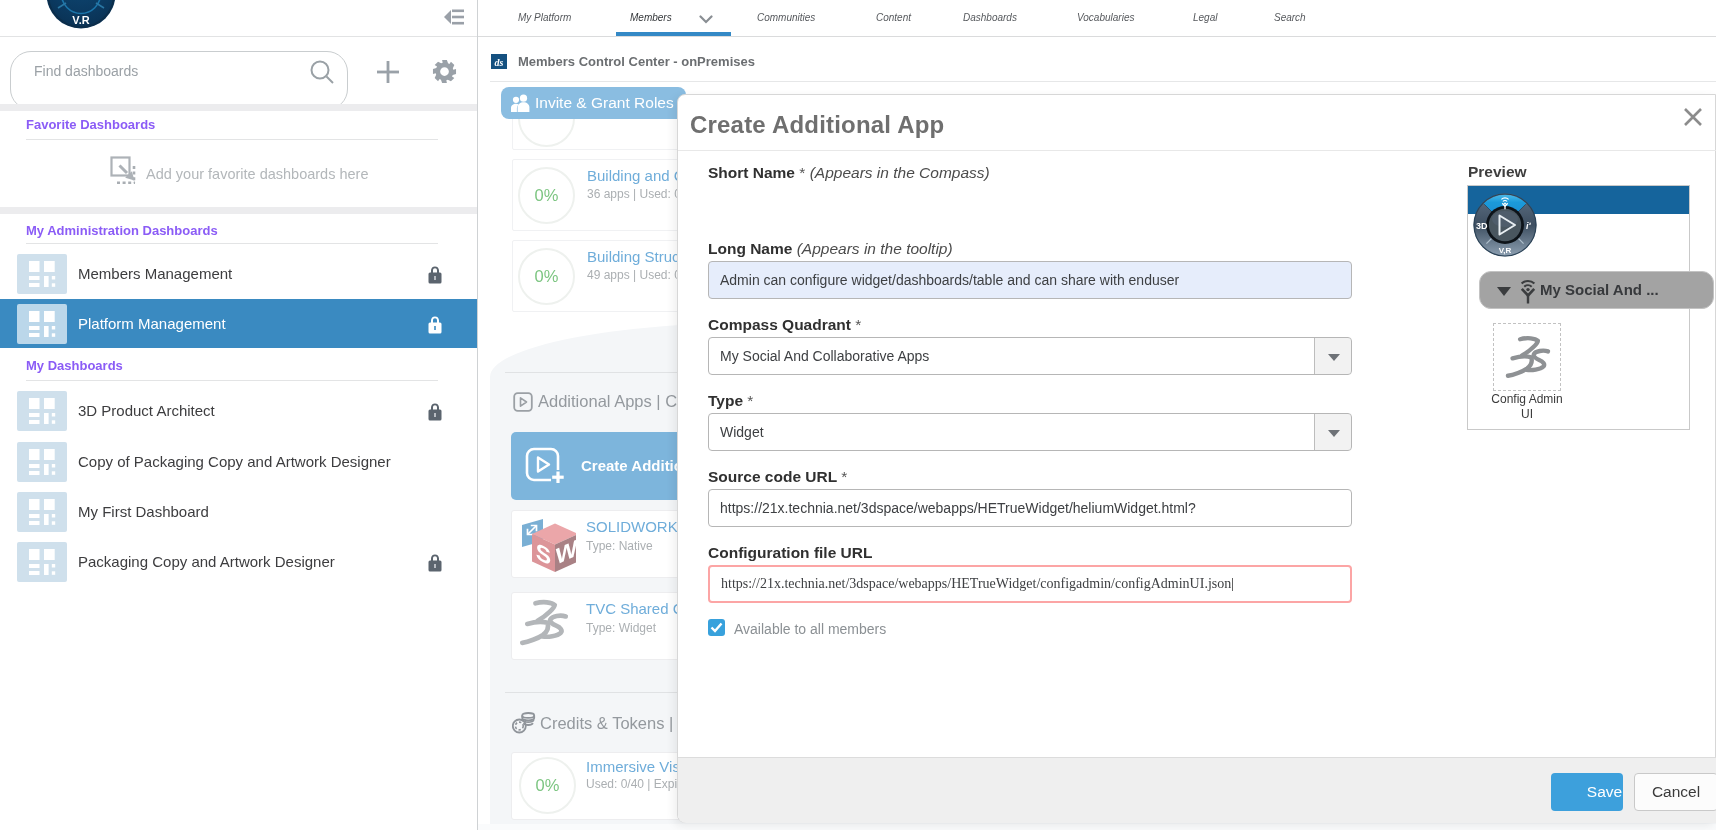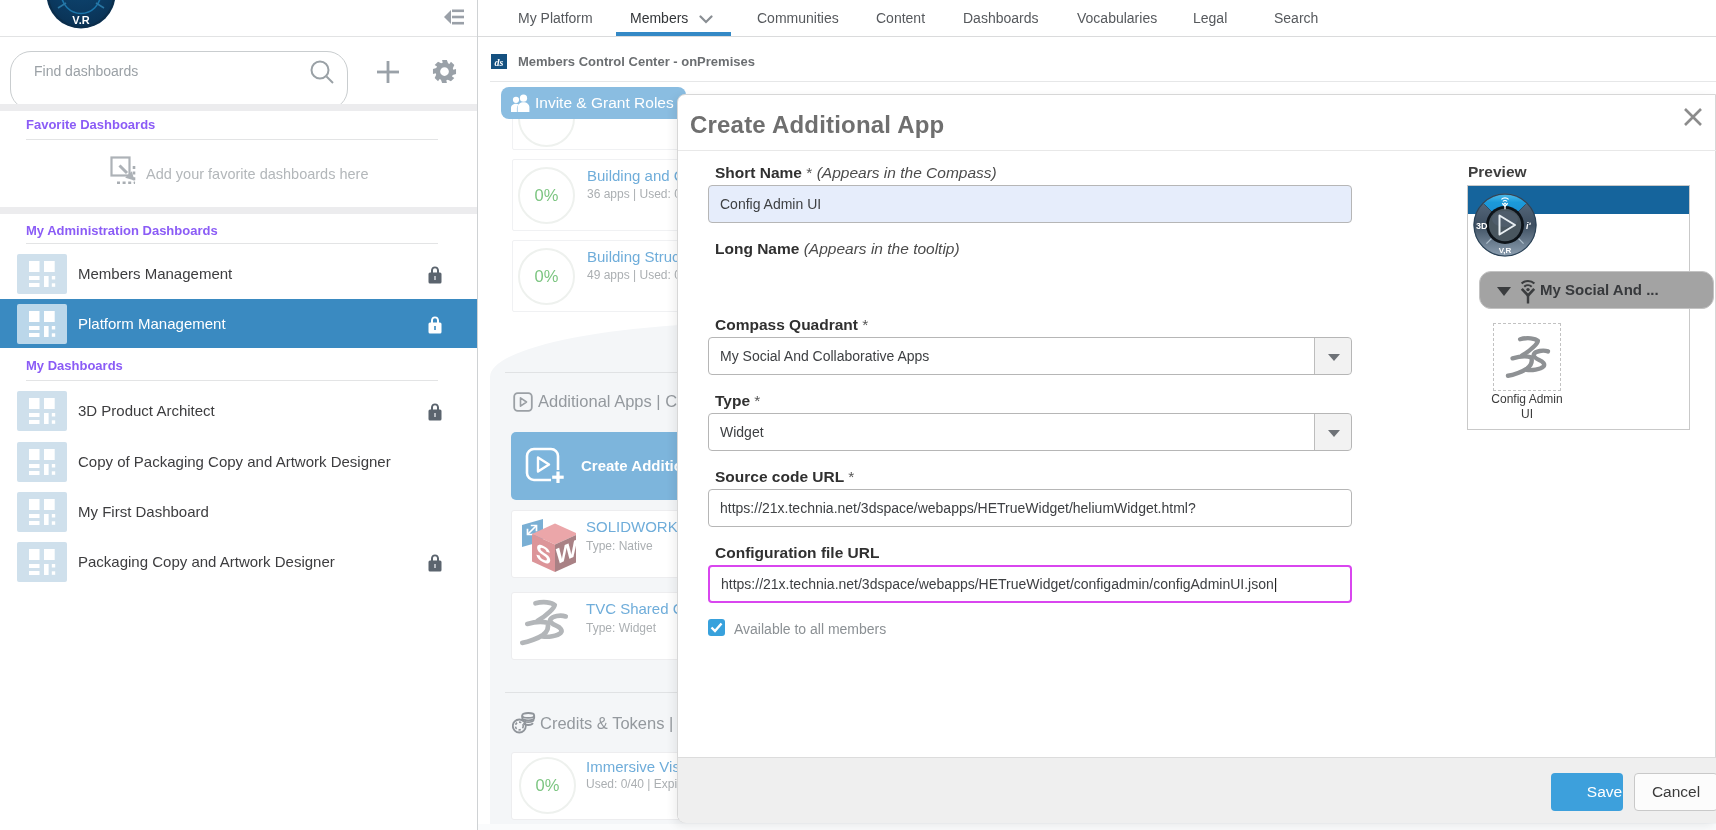--- a/index.html
+++ b/index.html
@@ -22,21 +22,21 @@
 .row { position:absolute; left:0; width:477px; height:50px; }
 .row.sel { background:#3a8ac1; }
 .dicon { position:absolute; left:17px; top:5px; width:50px; height:40px; background:#cfe0ec; border-radius:2px; }
 .row.sel .dicon { background:rgba(255,255,255,0.66); }
 .rowtxt { position:absolute; left:78px; top:0; height:50px; line-height:50px; font-size:15px; color:#3d3d3f; }
 .row.sel .rowtxt { color:#fff; }
 .lock { position:absolute; left:428px; top:16px; }
 
 .nav { position:absolute; left:0; top:0; width:1238px; height:37px; background:#fff;
   border-bottom:1px solid #dadbdc; }
-.nav span { position:absolute; top:0; height:36px; line-height:36px; font-size:14px; color:#56595d; }
+.nav span { position:absolute; top:0; height:36px; line-height:36px; font-size:10px; color:#56595d;font-style:italic; }
 .nav .on { color:#333639; }
 .nav-ul { position:absolute; left:138px; top:32px; width:115px; height:4px; background:#3489c6; }
 .trow-line { position:absolute; left:12px; top:81px; width:1226px; height:1px; background:#e6e7e8; }
 .trow-txt { position:absolute; left:40px; top:54px; font-size:13px; font-weight:bold; color:#6b6e71; }
 .invite { position:absolute; left:23px; top:87px; width:185px; height:32px; background:#8abde1;
   border-radius:8px; color:#fff; }
 .invite b { position:absolute; left:34px; top:0; height:32px; line-height:31px; font-size:15.5px; font-weight:normal; }
 .card { position:absolute; background:#fff; border:1px solid #f0f1f3; border-radius:2px; overflow:hidden; }
 .pct { position:absolute; border:2px solid #eef1ee; border-radius:50%; width:57px; height:57px;
   text-align:center; font-size:16.5px; color:#7cc581; }
@@ -52,27 +52,27 @@
 .appcard { position:absolute; left:21px; width:190px; height:68px; background:#fff;
   border:1px solid #ededef; border-radius:3px; overflow:hidden; }
 .appcard .ctitle { top:7px; }
 .appcard .csub { top:28px; }
 #strip { position:absolute; left:0; top:824px; width:1238px; height:6px; background:#fafbfc; }
 
 #modal { position:absolute; left:199px; top:94px; width:1039px; height:729px; background:#fff;
   border:1px solid #d7d7d7; border-radius:8px 0 0 8px; box-shadow:-3px 3px 10px rgba(0,0,0,0.07); }
 #mtitle { position:absolute; left:12px; top:16px; font-size:24px; line-height:28px; font-weight:bold; color:#6f6f6f; letter-spacing:0.2px; }
 #mhr { position:absolute; left:0; top:55px; width:1038px; height:1px; background:#e8e8e8; }
-.lbl { position:absolute; left:30px; height:15px; font-size:15.5px; font-weight:bold; color:#303030; white-space:nowrap;margin-left:7px; }
+.lbl { position:absolute; left:30px; height:15px; font-size:15.5px; font-weight:bold; color:#303030; white-space:nowrap; }
 .lbl em { font-weight:normal; color:#4c4c4c; }
 .lbl .ast { font-weight:normal; color:#555; }
 .inp { position:absolute; left:30px; width:644px; height:38px; border:1px solid #b6b6b6; border-radius:4px;
   font-size:14px; color:#3e4043; line-height:36px; padding-left:11px; background:#fff; white-space:nowrap; overflow:hidden; }
 .inp.fill { background:#e6edfb; }
-.inp.focus { border:2px solid #d946ef; line-height:34px; }
+.inp.focus { border:2px solid #fca5a5; line-height:34px;font-family:Liberation Serif, serif; }
 .sel-arrow { position:absolute; right:-1px; top:-1px; width:38px; height:38px; background:#f2f2f2;
   border:1px solid #bdbdbd; border-radius:0 4px 4px 0; }
 .sel-arrow u { position:absolute; left:13px; top:16px; width:0; height:0; border-left:6px solid transparent;
   border-right:6px solid transparent; border-top:7px solid #6e7277; }
 #chk { position:absolute; left:30px; top:524px; width:17px; height:17px; background:#38a1dc; border-radius:3px; }
 #chklbl { position:absolute; left:56px; top:526px; font-size:14px; color:#8b9094; }
 #prevlbl { position:absolute; left:790px; top:68px; font-size:15.5px; font-weight:bold; color:#3e3e3e; }
 #panel { position:absolute; left:789px; top:90px; width:223px; height:245px; border:1px solid #c9c9c9; background:#fff; }
 #pbar { position:absolute; left:0; top:0; width:221px; height:28px; background:#15649c; }
 #graybtn { position:absolute; left:11px; top:85px; width:235px; height:38px; background:#a3a3a3;
@@ -329,22 +329,22 @@
     </div>
   </div>
   <div id="strip"></div>
   <div id="modal">
     <div id="mtitle">Create Additional App</div>
     <svg id="mclose" viewBox="0 0 22 22">
         <path d="M3 3 L19 19 M19 3 L3 19" stroke="#8c8c8c" stroke-width="2.6"></path>
       </svg>
     <div id="mhr"></div>
     <div class="lbl" style="top:69px">Short Name <span class="ast">* </span><em><i>(Appears in the Compass)</i></em></div>
-    <div class="inp fill" style="top:90px">Config Admin UI</div>
     <div class="lbl" style="top:145px">Long Name <em><i>(Appears in the tooltip)</i></em></div>
+    <div class="inp fill" style="top:166px">Admin can configure widget/dashboards/table and can share with enduser</div>
     <div class="lbl" style="top:221px">Compass Quadrant <span class="ast">*</span></div>
     <div class="inp" style="top:242px">My Social And Collaborative Apps<div class="sel-arrow">
           <u></u>
         </div></div>
     <div class="lbl" style="top:297px">Type <span class="ast">*</span></div>
     <div class="inp" style="top:318px">Widget<div class="sel-arrow">
           <u></u>
         </div></div>
     <div class="lbl" style="top:373px">Source code URL <span class="ast">*</span></div>
     <div class="inp" style="top:394px">https://21x.technia.net/3dspace/webapps/HETrueWidget/heliumWidget.html?</div>

